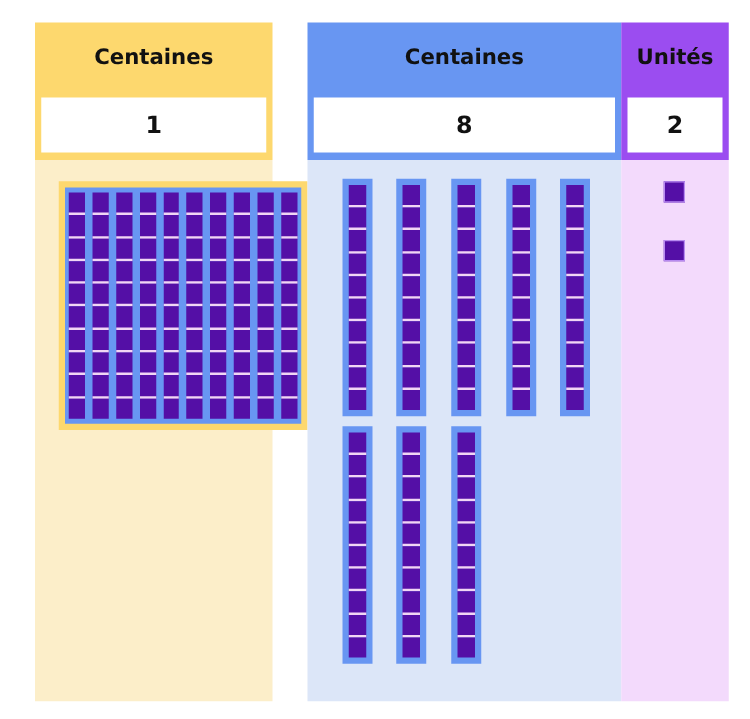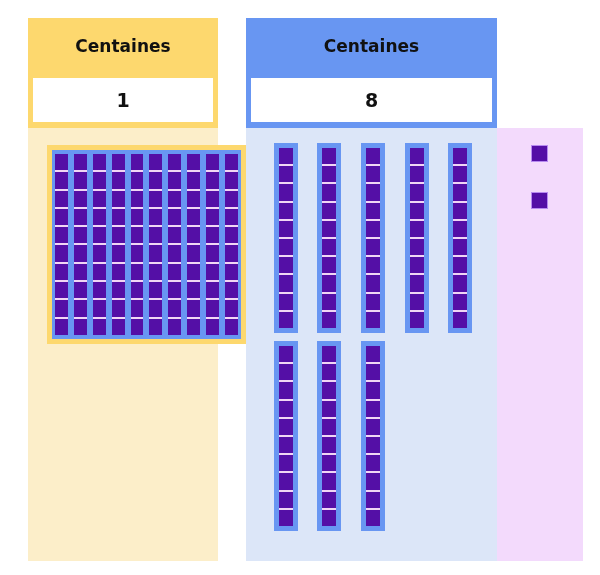--- a/index.html
+++ b/index.html
@@ -267,17 +267,21 @@
         <div class="cell"></div>
         <div class="cell"></div>
         <div class="cell"></div>
         <div class="cell"></div>
         <div class="cell"></div>
       </div>
     </div>
 </div>
 
 <div class="col" id="c-uni">
+  <div class="hdr">
+    <div class="hdr-label">Unités</div>
+    <div class="valbox" style="left:5px;right:5px;">2</div>
+  </div>
   <div class="body" id="uni-body">
       <div class="cube" style="left: 34px; top: 17px;"></div>
       <div class="cube" style="left: 34px; top: 64px;"></div>
     </div>
 </div>
 
 </body></html>

